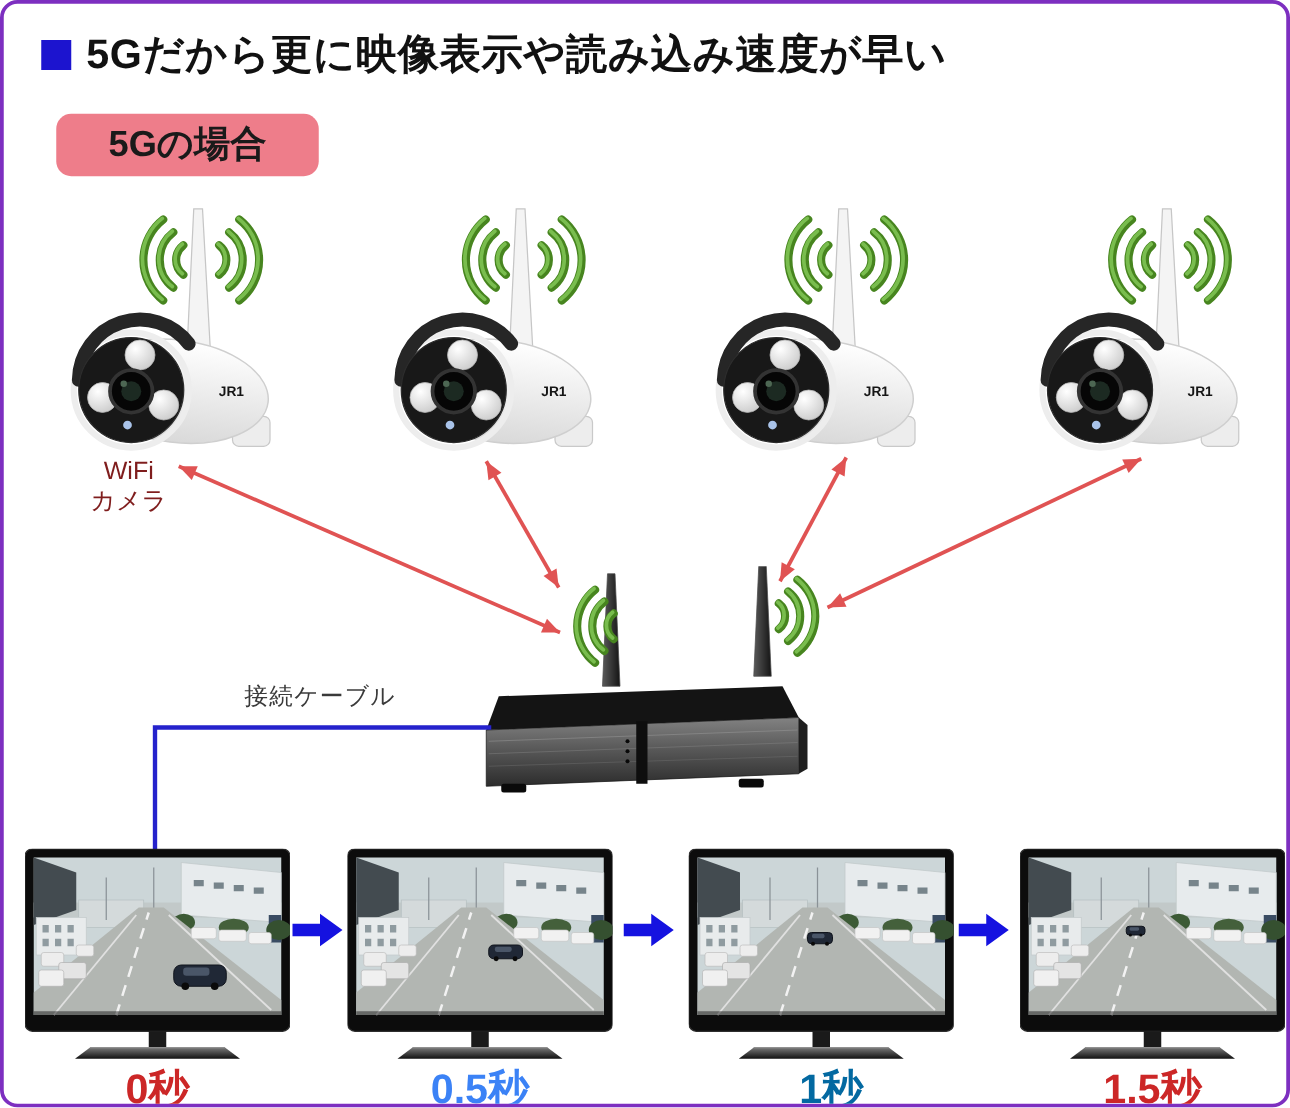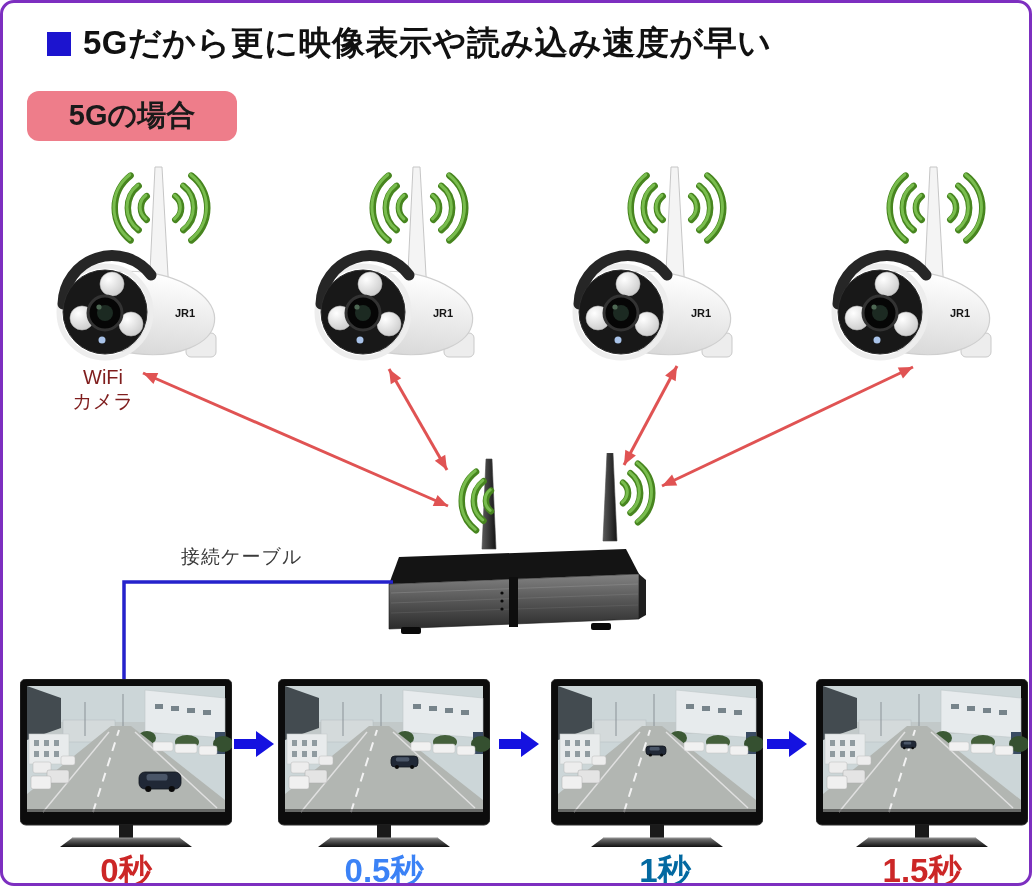--- a/index.html
+++ b/index.html
@@ -7,41 +7,41 @@
     position:relative;
     width:1032px;height:886px;
     box-sizing:border-box;
     background:#ffffff;
     border:3px solid #7d2fc0;
     border-radius:14px;
     overflow:hidden;
     font-family:"Liberation Sans","DejaVu Sans",sans-serif;
   }
   
-  .title-row{position:absolute;left:44px;top:18px;display:flex;align-items:center;gap:12px;}
+  .title-row{position:absolute;left:30px;top:18px;display:flex;align-items:center;gap:12px;}
   .title-bullet{width:24px;height:24px;background:#1c14cf;flex:0 0 auto;}
   .title-text{font-size:33px;font-weight:bold;color:#111;letter-spacing:0.5px;white-space:nowrap;}
   .badge{
-    position:absolute;left:24px;top:88px;width:210px;height:50px;
+    position:absolute;left:42px;top:88px;width:210px;height:50px;
     border-radius:12px;display:flex;align-items:center;justify-content:center;
     font-size:29px;font-weight:bold;
   }
   
   .camera-unit{position:absolute;width:210px;height:205px;top:158px;}
   .camera-unit svg{width:100%;height:100%;display:block;}
   .wifi-camera-label{
     position:absolute;left:50px;top:362px;width:100px;text-align:center;
     font-size:20px;line-height:24px;color:#7f1d1d;
   }
   .nvr-unit{position:absolute;left:380px;top:450px;width:270px;height:185px;}
   .nvr-unit svg{width:100%;height:100%;display:block;}
   .nvr-arcs{position:absolute;width:64px;height:84px;}
   .nvr-arcs svg{width:100%;height:100%;display:block;}
   .cable-label{
-    position:absolute;left:178px;top:541px;width:150px;
+    position:absolute;left:178px;top:541px;width:150px;text-align:center;
     font-size:19px;color:#3a3a3a;letter-spacing:1px;
   }
   .overlay{position:absolute;left:0;top:0;width:1032px;height:886px;pointer-events:none;}
   .tv-unit{position:absolute;top:676px;width:212px;height:170px;}
   .tv-unit svg{width:100%;height:100%;display:block;}
   .tv-label{
     position:absolute;top:846px;width:212px;text-align:center;
     font-size:33px;font-weight:bold;text-decoration:underline;
   }
   .defs-holder{position:absolute;width:0;height:0;overflow:hidden;}

